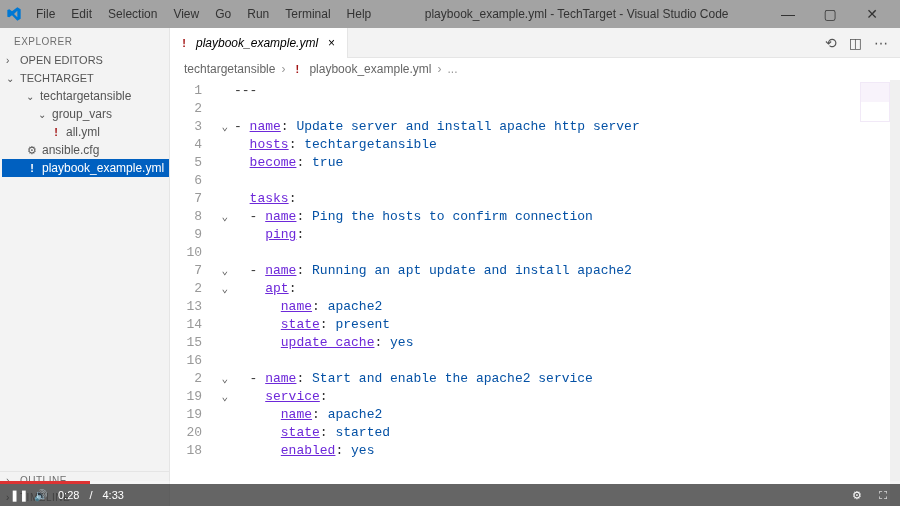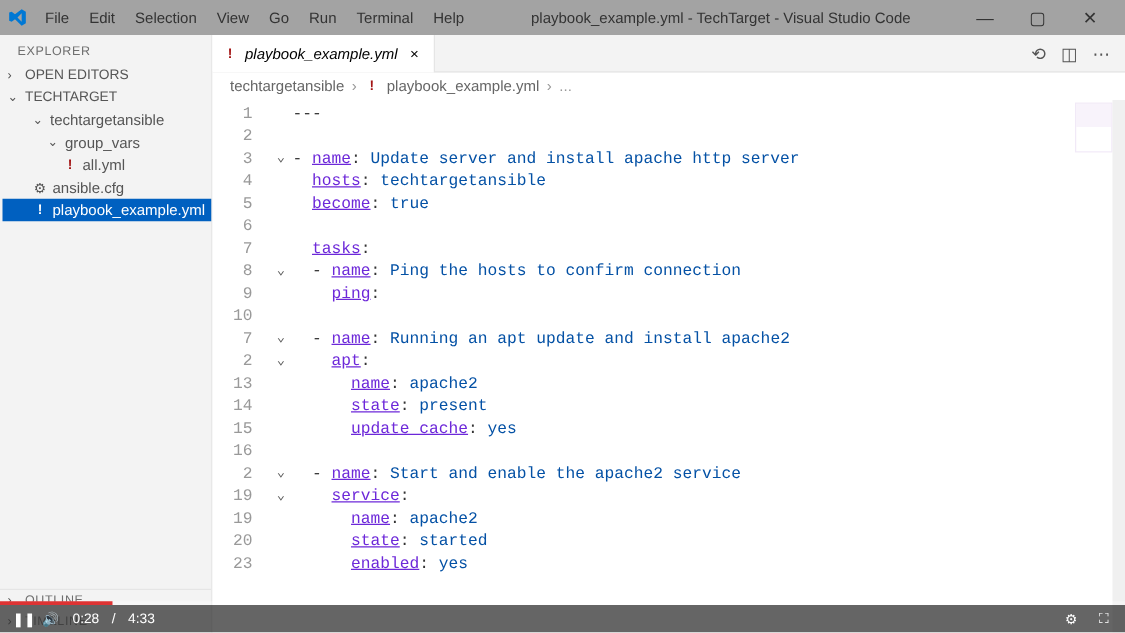--- a/index.html
+++ b/index.html
@@ -318,21 +318,21 @@
             <div class="line">7</div>
             <div class="line">2</div>
             <div class="line">13</div>
             <div class="line">14</div>
             <div class="line">15</div>
             <div class="line">16</div>
             <div class="line">2</div>
             <div class="line">19</div>
             <div class="line">19</div>
             <div class="line">20</div>
-            <div class="line">23</div>
+            <div class="line">18</div>
           </div>
         <div class="foldcol" id="foldcol">
             <div class="line"></div>
             <div class="line"></div>
             <div class="line">⌄</div>
             <div class="line"></div>
             <div class="line"></div>
             <div class="line"></div>
             <div class="line"></div>
             <div class="line">⌄</div>

